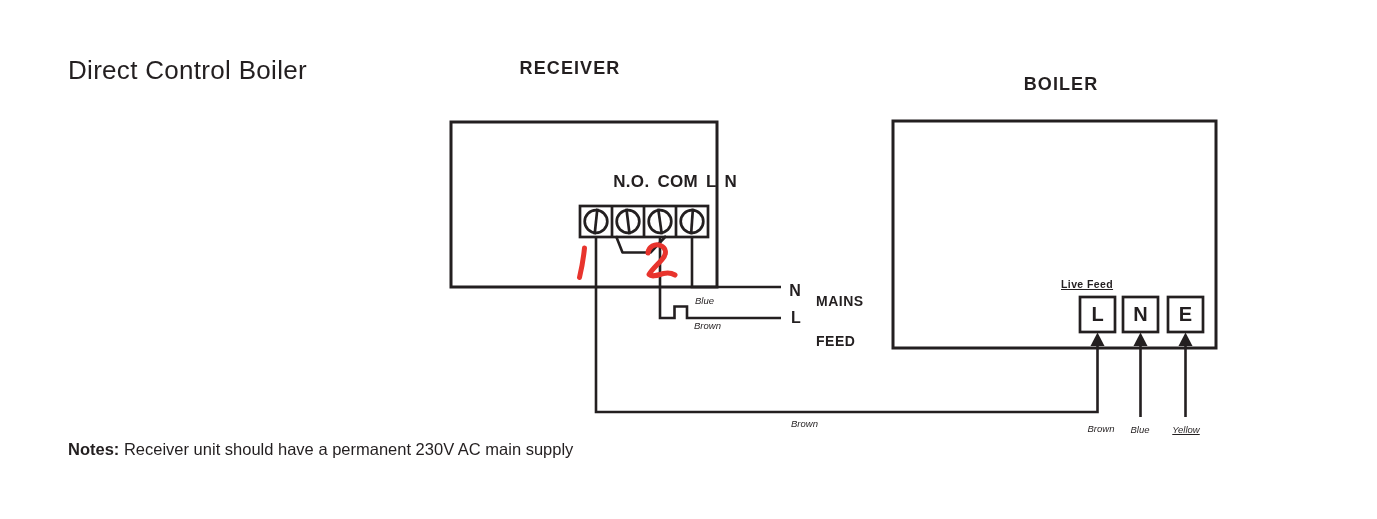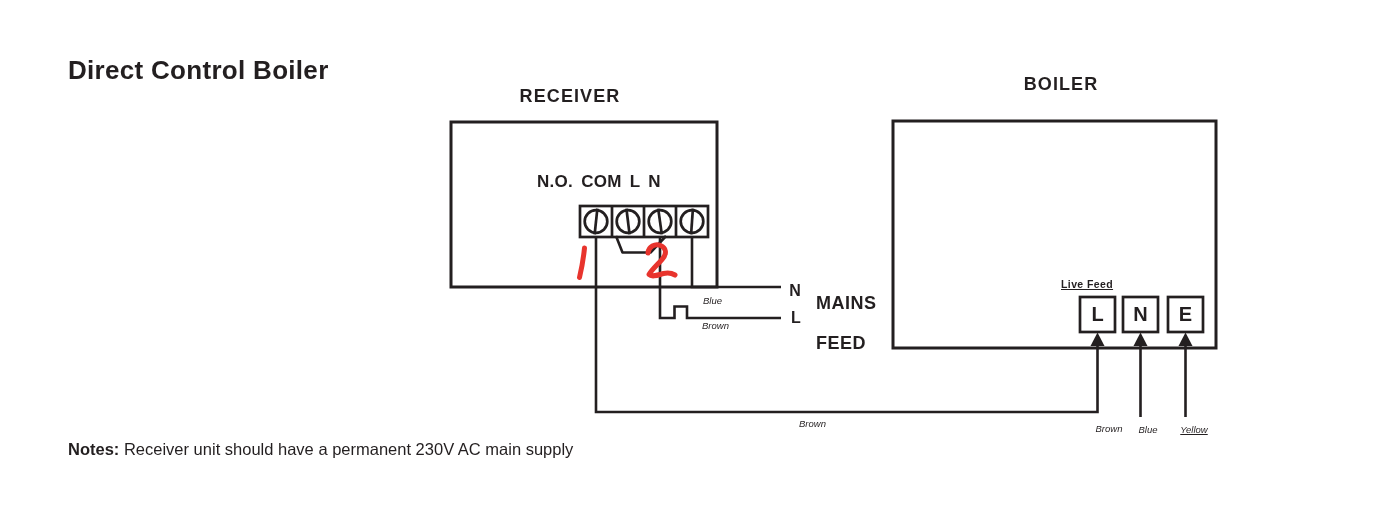--- a/index.html
+++ b/index.html
@@ -8,33 +8,33 @@
     width:1377px;height:519px;
     background:#ffffff;
     font-family:"Liberation Sans", sans-serif;
     color:#231f20;
     overflow:hidden;
   }
   .abs{position:absolute;}
   svg{position:absolute;left:0;top:0;}
   .page-title{
     left:68px;top:55px;
-    font-size:26px;font-weight:700;letter-spacing:.3px;
+    font-size:26px;font-weight:400;letter-spacing:.3px;
   }
   .unit-heading{
     font-size:18px;font-weight:700;letter-spacing:1.1px;
     text-align:center;width:200px;
   }
   .terminal-row-label{
-    left:537px;top:172px;width:200px;text-align:left;
+    left:537px;top:172px;width:200px;text-align:right;
     font-size:17px;font-weight:700;letter-spacing:.3px;word-spacing:3px;
   }
   .mains-letter{font-size:16px;font-weight:700;width:20px;text-align:center;}
-  .mains-word{font-size:18px;font-weight:700;letter-spacing:.5px;}
-  .wire-label{font-size:9.5px;font-style:italic;font-weight:400;margin-left:8px;}
+  .mains-word{font-size:14px;font-weight:700;letter-spacing:.5px;}
+  .wire-label{font-size:9.5px;font-style:italic;font-weight:400;}
   .wire-label.centered{width:60px;text-align:center;}
   .live-feed-label{
     left:1061px;top:278px;
     font-size:10.5px;font-weight:700;letter-spacing:.4px;text-decoration:underline;
   }
   .term-letter{
     width:35px;height:35px;
     display:flex;align-items:center;justify-content:center;
     font-size:20px;font-weight:700;
   }
@@ -92,21 +92,21 @@
 
     <g fill="none" stroke="#e8342d" stroke-width="5" stroke-linecap="round" stroke-linejoin="round">
       <path d="M 584.5,248 C 583.5,258 582,267 579.5,277.5"></path>
       <path d="M 648,253 C 648.5,246.5 655,243.5 660.5,245.5 C 666,247.5 667.5,253.5 662,259.5
                C 657,265 651.5,270 649,274.5 C 652,277.5 658,275 663.5,273.5 C 668,272.5 672.5,273.5 675,275"></path>
     </g>
   </svg>
 
   <div class="abs page-title">Direct Control Boiler</div>
 
-  <div class="abs unit-heading" style="left:470px;top:86px;">RECEIVER</div>
+  <div class="abs unit-heading" style="left:470px;top:58px;">RECEIVER</div>
   <div class="abs unit-heading" style="left:961px;top:74px;">BOILER</div>
 
   <div class="abs terminal-row-label">N.O. COM L N</div>
 
   <div class="abs mains-letter" style="left:785px;top:282px;">N</div>
   <div class="abs mains-letter" style="left:786px;top:309px;">L</div>
   <div class="abs mains-word" style="left:816px;top:293px;">MAINS</div>
   <div class="abs mains-word" style="left:816px;top:316px;margin-top:17px;">FEED</div>
 
   <div class="abs wire-label" style="left:695px;top:295px;">Blue</div>

